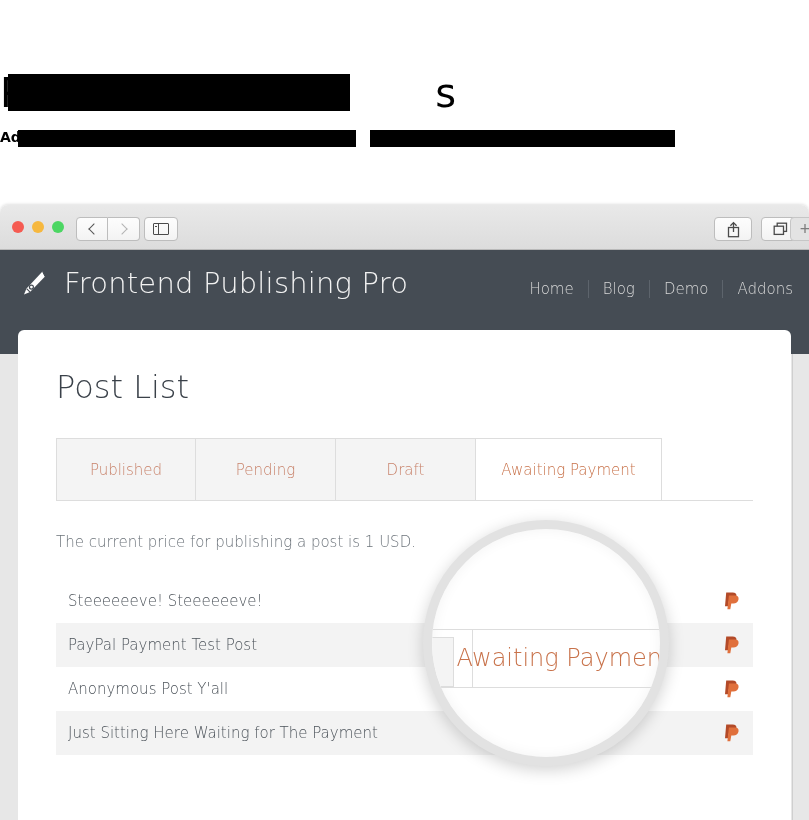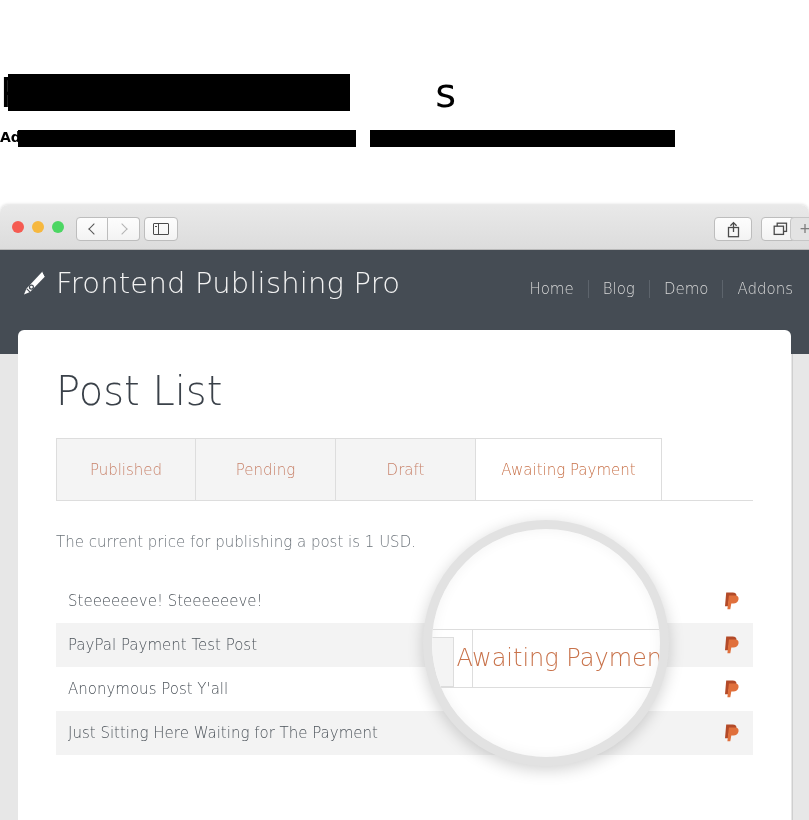--- a/index.html
+++ b/index.html
@@ -188,21 +188,21 @@
   .site-header {
     position: relative;
     height: 80px;
     background: #454c54;
   }
   .brand {
     position: absolute;
     left: 18px; top: 16px;
     display: flex;
     align-items: center;
-    gap: 8px;
+    gap: 16px;
   }
   .brand-title {
     color: #f2f2f2;
     font-size: 29px;
     font-weight: 300;
     font-family: "DejaVu Sans", sans-serif;
     letter-spacing: 0.2px;
   }
   .nav {
     position: absolute;
@@ -245,25 +245,25 @@
     width: 773px;
     height: 491px;
     background: #ffffff;
     border-radius: 6px 6px 0 0;
     box-sizing: border-box;
   }
   .card-inner {
     padding: 38px 38px 0 38px;
   }
   .post-title {
-    font-size: 40px;
+    font-size: 32px;
     font-weight: 300;
     color: #3a4149;
     font-family: "DejaVu Sans", sans-serif;
-    margin: 0 0 24px 0;
+    margin: 0 0 32px 0;
     letter-spacing: 0px;
   }
 
   
   .tabs {
     display: flex;
     border-bottom: 1px solid #dddddd;
     position: relative;
     height: 63px;
     box-sizing: border-box;

